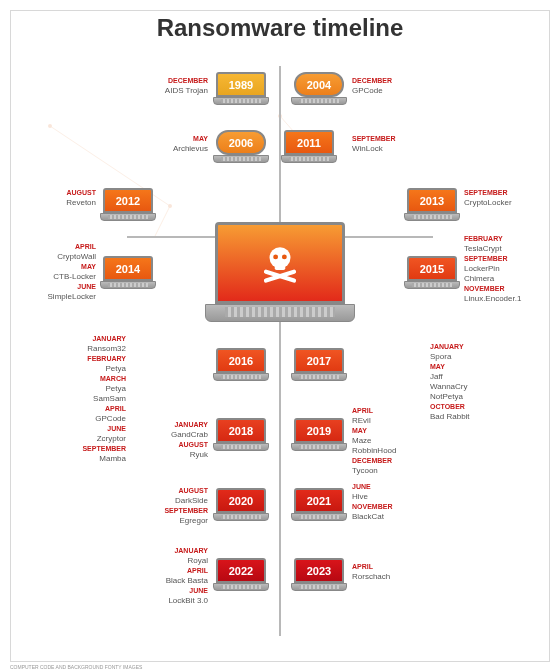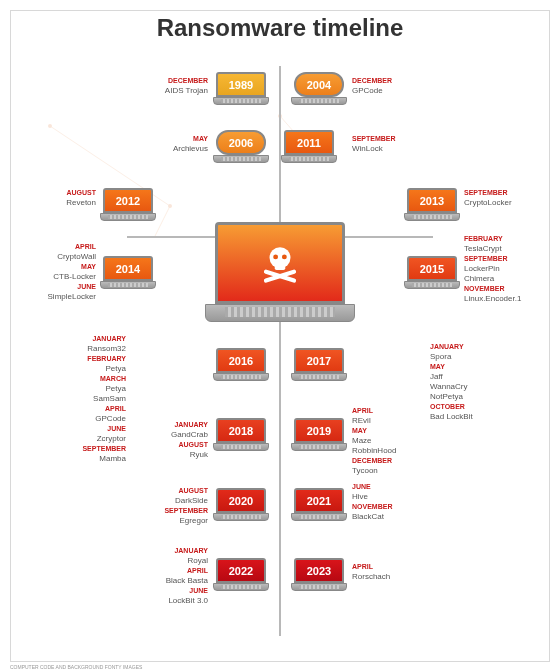--- a/index.html
+++ b/index.html
@@ -291,21 +291,21 @@
   </div>
   <div class="entry right" style="left:430px;top:296px;width:90px">
     <div><span class="month">JANUARY</span><span class="name">Spora</span></div>
     <div><span class="month">MAY</span><span class="name">Jaff</span></div>
     <div>
         <span class="name">WannaCry</span>
       </div>
     <div>
         <span class="name">NotPetya</span>
       </div>
-    <div><span class="month">OCTOBER</span><span class="name">Bad LockBit</span></div>
+    <div><span class="month">OCTOBER</span><span class="name">Bad Rabbit</span></div>
   </div>
 
   <div class="laptop c2018" style="left:213px;top:372px">
     <div class="screen">2018</div>
       <div class="base"></div>
   </div>
   <div class="entry left" style="left:138px;top:374px;width:70px">
     <div><span class="month">JANUARY</span><span class="name">GandCrab</span></div>
     <div><span class="month">AUGUST</span><span class="name">Ryuk</span></div>
   </div>

